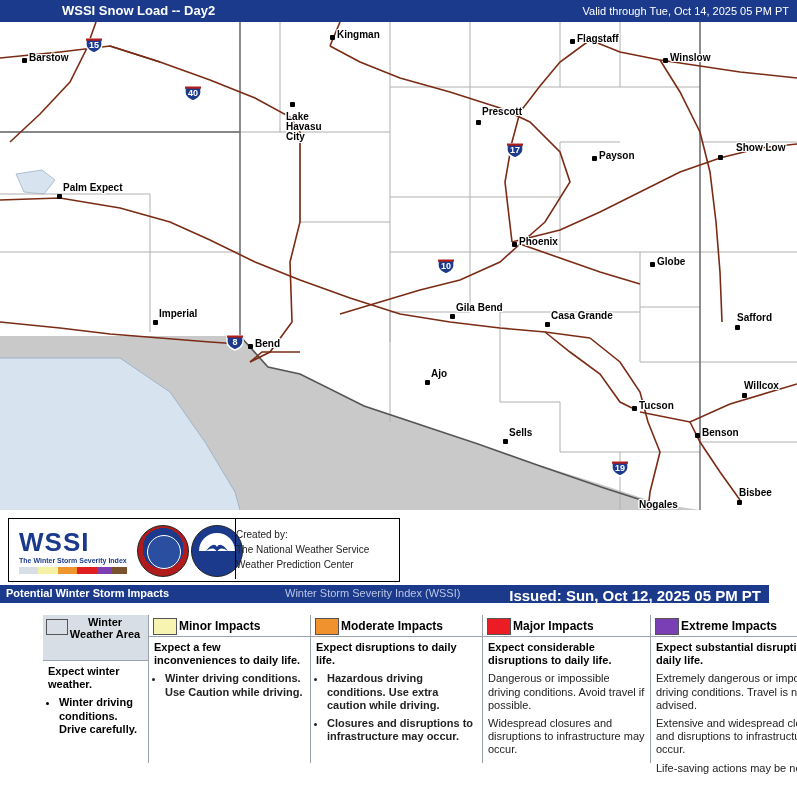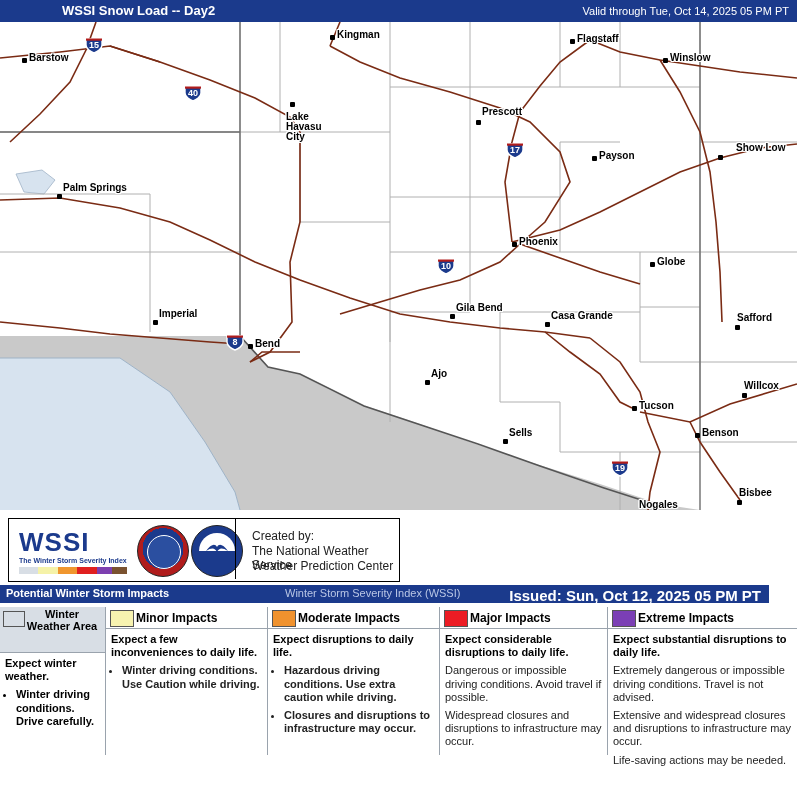--- a/index.html
+++ b/index.html
@@ -32,31 +32,31 @@
     background:linear-gradient(to right,#d8dee5 0 18%,#f5f2a8 18% 36%,#f0962e 36% 54%,#e02020 54% 72%,#7d3fb0 72% 86%,#7a5230 86% 100%);}
   .nws-seal{position:absolute;left:128px;top:6px;width:50px;height:50px;border-radius:50%;
      background:radial-gradient(circle at 50% 45%,#1b3a8c 0 55%,#b01c1c 55% 100%);border:1px solid #222;}
   .nws-seal .inner{position:absolute;left:9px;top:9px;width:32px;height:32px;border-radius:50%;background:#2b4fa0;border:1px solid #fff;}
   .noaa-seal{position:absolute;left:182px;top:6px;width:50px;height:50px;border-radius:50%;
      background:#1b3a8c;border:1px solid #222;}
   .noaa-seal .inner{position:absolute;left:7px;top:7px;width:36px;height:36px;border-radius:50%;
      background:linear-gradient(to bottom,#ffffff 0 50%,#1b3a8c 50% 100%);}
   .noaa-seal .gull{position:absolute;left:13px;top:16px;width:24px;height:12px;}
   .credit-box{position:absolute;left:226px;top:0;width:163px;height:60px;border-left:1px solid #000;}
-  .credit-box div{position:absolute;left:16px;font-size:12px;color:#222;}
+  .credit-box div{position:absolute;left:0;font-size:10px;color:#222;}
 
   
   .impact-header{position:absolute;left:0;top:585px;width:769px;height:18px;background:#1b3a8c;color:#fff;}
   .impact-header .ih-left{position:absolute;left:6px;top:2px;font-size:11px;font-weight:bold;}
   .impact-header .ih-mid{position:absolute;left:285px;top:2px;font-size:11px;color:#b9c6e5;}
   .impact-header .ih-right{position:absolute;right:8px;top:2px;font-size:15px;font-weight:bold;}
 
   
   .legend{position:absolute;left:0;top:603px;width:797px;height:194px;background:#fff;}
-  .lcol{position:absolute;top:4px;height:148px;border-right:1px solid #9aa3ad;box-sizing:border-box;}
+  .lcol{position:absolute;top:12px;height:148px;border-right:1px solid #9aa3ad;box-sizing:border-box;margin-left:43px;}
   .lswatch{position:absolute;left:0;top:0;width:100%;height:22px;box-sizing:border-box;border-bottom:1px solid #9aa3ad;}
   .lswatch .swbox{position:absolute;left:4px;top:3px;width:22px;height:15px;border:1px solid #555;}
   .lswatch .swlbl{position:absolute;left:30px;top:4px;font-size:12px;font-weight:bold;color:#000;}
   .lbody{position:absolute;left:0;top:22px;width:100%;padding:4px 5px 0 5px;box-sizing:border-box;}
   .lbody p{margin:0 0 5px 0;font-size:11px;color:#222;line-height:1.2;}
   .lbody p.bold{font-weight:bold;color:#000;}
   .lbody ul{margin:0;padding-left:11px;}
   .lbody li{font-size:11px;color:#222;line-height:1.2;margin-bottom:5px;font-weight:bold;}
   .col0 .lswatch .swlbl{left:26px;font-size:11px;line-height:1.05;top:2px;width:72px;text-align:center;}
   .col0 .lswatch{height:46px;}
@@ -222,21 +222,21 @@
     <div class="city" style="left:592px;top:134px;">
         <span class="dot"></span>
         <span class="lbl">Payson</span>
       </div>
     <div class="city" style="left:718px;top:133px;">
         <span class="dot"></span>
         <span class="lbl" style="left:2px;top:-13px;padding-left:16px;">Show Low</span>
       </div>
     <div class="city" style="left:57px;top:172px;">
         <span class="dot"></span>
-        <span class="lbl" style="left:6px;top:-12px;">Palm Springs</span>
+        <span class="lbl" style="left:6px;top:-12px;">Palm Expect</span>
       </div>
     <div class="city" style="left:512px;top:220px;">
         <span class="dot"></span>
         <span class="lbl">Phoenix</span>
       </div>
     <div class="city" style="left:650px;top:240px;">
         <span class="dot"></span>
         <span class="lbl">Globe</span>
       </div>
     <div class="city" style="left:153px;top:298px;">

